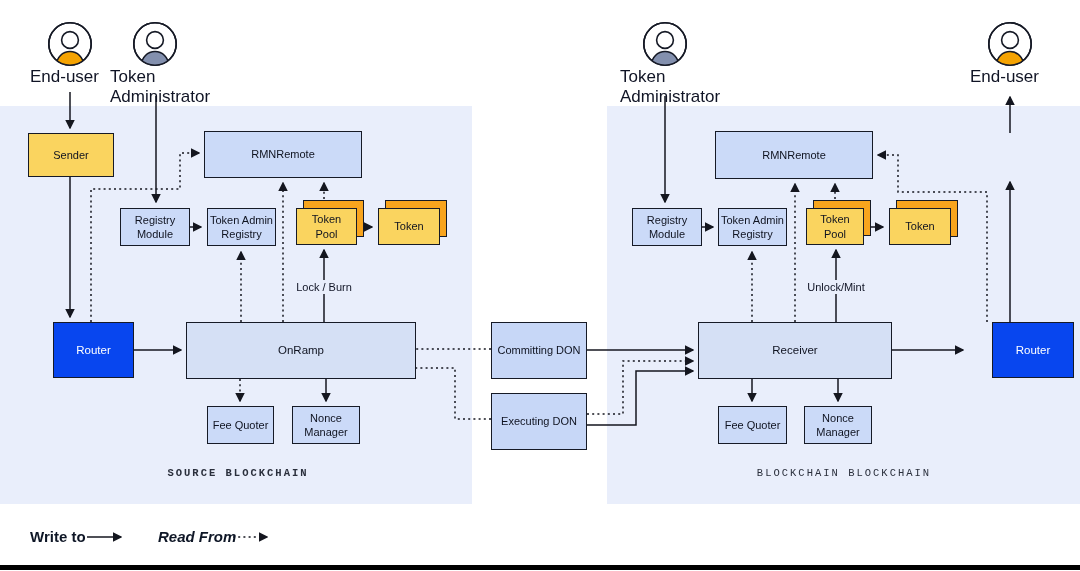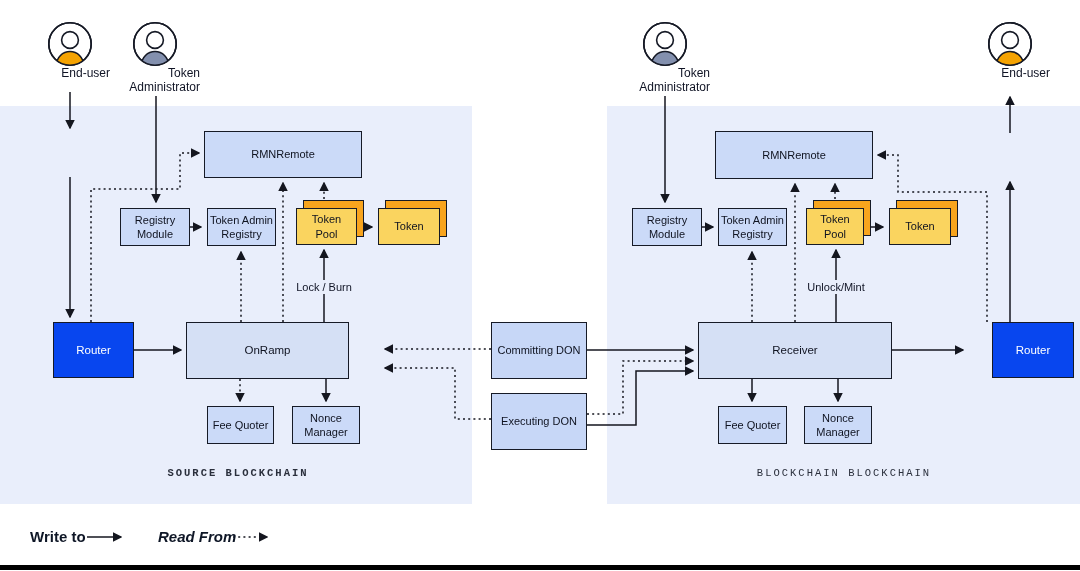--- a/index.html
+++ b/index.html
@@ -17,21 +17,21 @@
     font-size:11px;line-height:1.3;color:#0F1320;background:var(--box-blue);
   }
   .box span{display:inline-block;}
   .yellow{background:var(--yellow);}
   .ramp{background:var(--ramp-blue);font-size:11.5px;}
   .don{background:var(--don-blue);}
   .router{background:var(--router-blue);color:#ffffff;font-size:11.5px;margin-left:24px;}
   .stack-back{position:absolute;box-sizing:border-box;border:1.5px solid #161A26;background:var(--orange);}
   .narrow span{max-width:46px;}
   .actor-label{
-    position:absolute;text-align:right;font-size:12px;color:#101425;line-height:1.15;
+    position:absolute;text-align:left;font-size:17px;color:#101425;line-height:1.15;
   }
   .edge-label{
     position:absolute;text-align:center;font-size:11px;color:#101425;
     background:var(--panel-bg);padding:1px 3px;transform:translateX(-50%);white-space:nowrap;
   }
   .zone-label{
     position:absolute;transform:translateX(-50%);
     font-family:"Liberation Mono",monospace;font-size:10.5px;letter-spacing:2px;
     color:#2A2F3C;white-space:nowrap;
   }
@@ -144,20 +144,23 @@
           <circle r="21.2"></circle>
         </clipPath>
       </defs>
     <circle r="21.2" fill="#ffffff" stroke="#161A26" stroke-width="1.6"></circle>
     <circle cx="0" cy="21" r="13.5" clip-path="url(#cp4)" fill="#F5A302" stroke="#161A26" stroke-width="1.6"></circle>
     <circle cx="0" cy="-4" r="8.4" fill="#ffffff" stroke="#161A26" stroke-width="1.6"></circle>
     <circle r="21.2" fill="none" stroke="#161A26" stroke-width="1.6"></circle>
   </svg>
   <div class="actor-label" style="left:970px;top:67px;width:80px;">End-user</div>
 
+  <div class="box yellow" style="left:28px;top:133px;width:86px;height:44px;">
+      <span>Sender</span>
+    </div>
   <div class="box" style="left:204px;top:131px;width:158px;height:47px;">
       <span>RMNRemote</span>
     </div>
   <div class="box" style="left:120px;top:208px;width:70px;height:38px;">
       <span>Registry Module</span>
     </div>
   <div class="box" style="left:207px;top:208px;width:69px;height:38px;">
       <span>Token Admin Registry</span>
     </div>
 
@@ -166,21 +169,21 @@
       <span>Token Pool</span>
     </div>
   <div class="stack-back" style="left:385px;top:200px;width:62px;height:37px;"></div>
   <div class="box yellow" style="left:378px;top:208px;width:62px;height:37px;">
       <span>Token</span>
     </div>
 
   <div class="box router" style="left:29px;top:322px;width:81px;height:56px;">
       <span>Router</span>
     </div>
-  <div class="box ramp" style="left:186px;top:322px;width:163px;height:57px;">
+  <div class="box ramp" style="left:186px;top:322px;width:230px;height:57px;">
       <span>OnRamp</span>
     </div>
   <div class="box" style="left:207px;top:406px;width:67px;height:38px;">
       <span>Fee Quoter</span>
     </div>
   <div class="box" style="left:292px;top:406px;width:68px;height:38px;">
       <span>Nonce Manager</span>
     </div>
 
   <div class="box don" style="left:491px;top:393px;width:96px;height:57px;">

